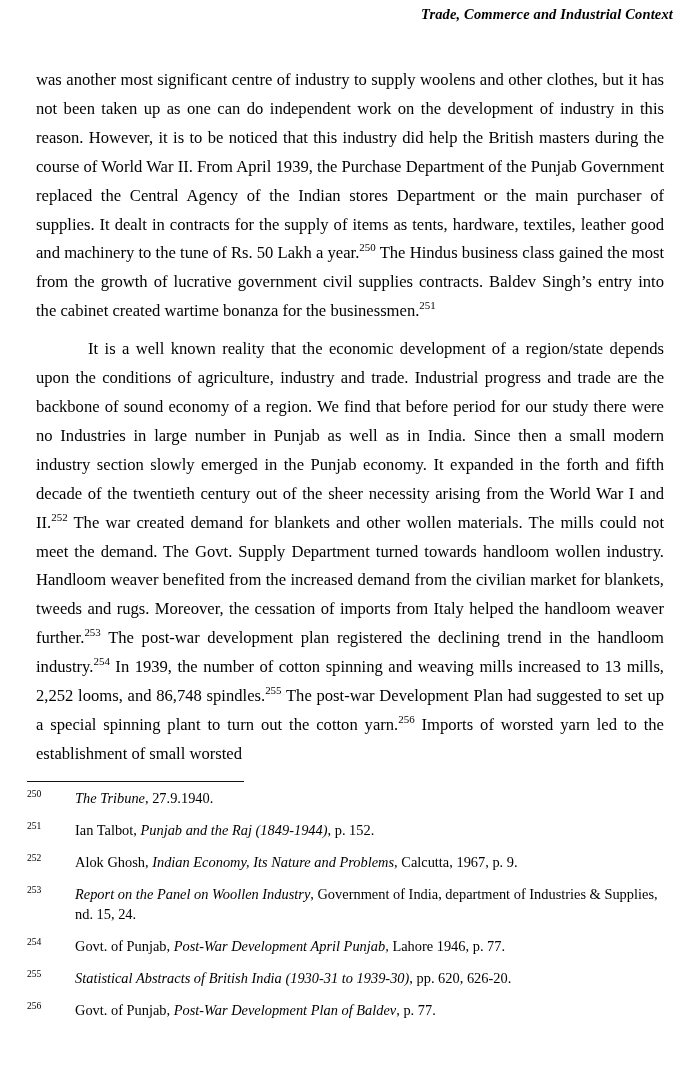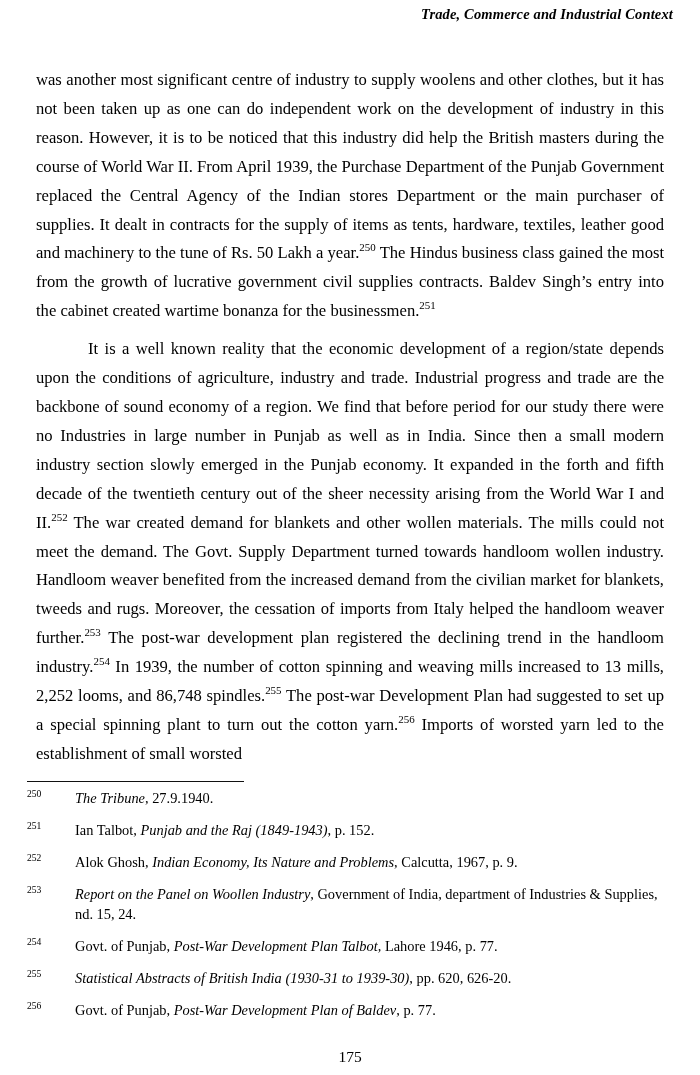--- a/index.html
+++ b/index.html
@@ -122,45 +122,44 @@
   <div class="footnote-area">
     <div class="footnote-rule"></div>
 
     <div class="footnote">
       <span class="fn-num">250</span>
       <span class="fn-text"><em>The Tribune</em><span>, 27.9.1940.</span></span>
     </div>
 
     <div class="footnote">
       <span class="fn-num">251</span>
-      <span class="fn-text"><span>Ian Talbot, </span><em>Punjab and the Raj (1849-1943)</em><span>, p. 152.</span></span>
+      <span class="fn-text"><span>Ian Talbot, </span><em>Punjab and the Raj (1849-1944)</em><span>, p. 152.</span></span>
     </div>
 
     <div class="footnote">
       <span class="fn-num">252</span>
       <span class="fn-text"><span>Alok Ghosh, </span><em>Indian Economy, Its Nature and Problems</em><span>, Calcutta, 1967, p. 9.</span></span>
     </div>
 
     <div class="footnote">
       <span class="fn-num">253</span>
       <span class="fn-text"><em>Report on the Panel on Woollen Industry</em><span>, Government of India, department of Industries &amp; Supplies, nd. 15, 24.</span></span>
     </div>
 
     <div class="footnote">
       <span class="fn-num">254</span>
-      <span class="fn-text"><span>Govt. of Punjab, </span><em>Post-War Development Plan Talbot,</em><span> Lahore 1946, p. 77.</span></span>
+      <span class="fn-text"><span>Govt. of Punjab, </span><em>Post-War Development April Punjab,</em><span> Lahore 1946, p. 77.</span></span>
     </div>
 
     <div class="footnote">
       <span class="fn-num">255</span>
       <span class="fn-text"><em>Statistical Abstracts of British India (1930-31 to 1939-30)</em><span>, pp. 620, 626-20.</span></span>
     </div>
 
     <div class="footnote">
       <span class="fn-num">256</span>
       <span class="fn-text"><span>Govt. of Punjab, </span><em>Post-War Development Plan of Baldev</em><span>, p. 77.</span></span>
     </div>
 
   </div>
 
-  <div class="page-number">175</div>
 
 </div>
 
 </body></html>

